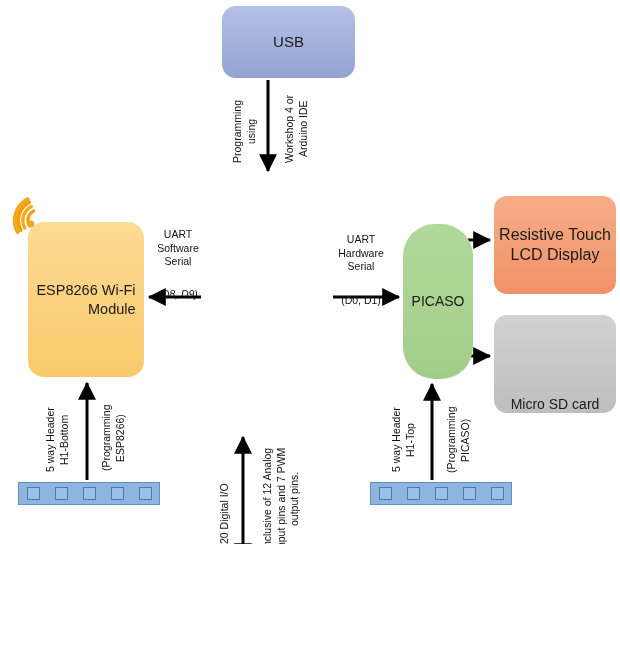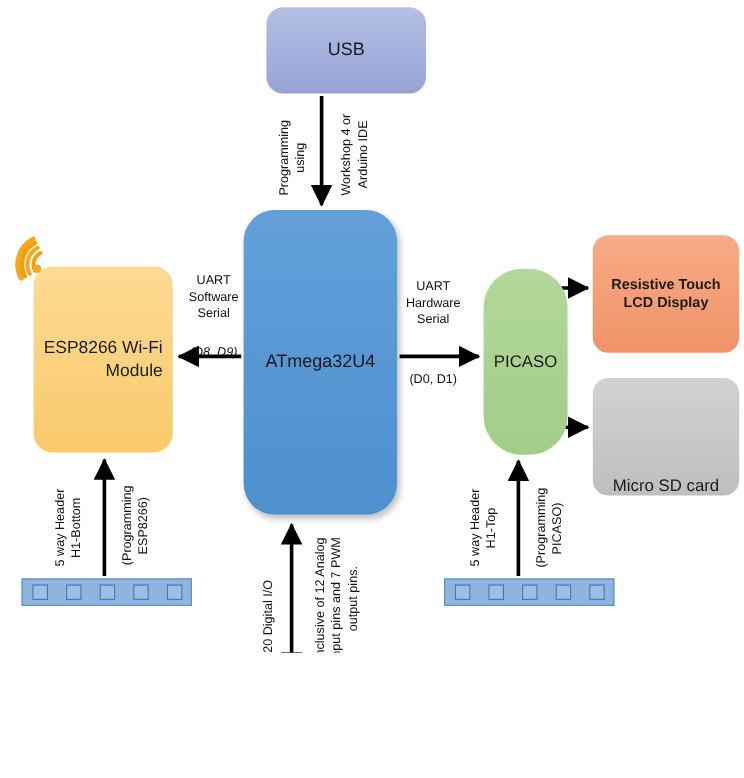--- a/index.html
+++ b/index.html
@@ -57,23 +57,22 @@
   }
   #blk-picaso {
     left: 403px; top: 224px; width: 70px; height: 155px;
     background: linear-gradient(180deg, #b2d89a 0%, #a2cd88 100%);
     font-size: 14px;
     border-radius: 32px;
   }
   #blk-lcd {
     left: 494px; top: 196px; width: 122px; height: 98px;
     background: linear-gradient(180deg, #f7ac86 0%, #f09269 100%);
-    font-size: 12px;
+    font-size: 16px;
     border-radius: 13px;
-    font-weight: bold;
   }
   #blk-sd {
     left: 494px; top: 315px; width: 122px; height: 98px;
     background: linear-gradient(180deg, #d2d2d2 0%, #bebebe 100%);
     font-size: 14px;
     border-radius: 13px;
     align-items: flex-end;
   }
   #blk-user {
     left: 185px; top: 563px; width: 133px; height: 72px;
@@ -104,21 +103,21 @@
     transform: rotate(180deg);
     transform-origin: center;
   }
 
   #lbl-usb-left  { left: 231px; top: 88px;  width: 16px; height: 86px; }
   #lbl-usb-right { left: 283px; top: 82px;  width: 34px; height: 94px; }
 
   #lbl-uart-sw   { left: 148px; top: 228px; width: 60px; }
   #lbl-uart-sw-pins { left: 148px; top: 288px; width: 60px; font-style: italic; }
   #lbl-uart-hw   { left: 330px; top: 233px; width: 62px; }
-  #lbl-uart-hw-pins { left: 330px; top: 310px; width: 62px; }
+  #lbl-uart-hw-pins { left: 330px; top: 294px; width: 62px; }
 
   #lbl-h1bottom  { left: 44px;  top: 390px; width: 32px; height: 100px; }
   #lbl-prog-esp  { left: 100px; top: 386px; width: 34px; height: 104px; }
 
   #lbl-h1top     { left: 390px; top: 392px; width: 32px; height: 96px; }
   #lbl-prog-pic  { left: 445px; top: 390px; width: 34px; height: 100px; }
 
   #lbl-dio       { left: 218px; top: 468px; width: 16px; height: 92px; }
   #lbl-dio-note  { left: 261px; top: 436px; width: 50px; height: 126px; }
 
@@ -188,23 +187,20 @@
       <path d="M15 31 A16 16 0 0 1 31 15" stroke-width="3.4" stroke="#f5a623"></path>
       <path d="M20 31 A11 11 0 0 1 31 20" stroke-width="3.2" stroke="#f0a000"></path>
     </g>
     <circle cx="27" cy="28" r="3.4" fill="#f5a623"></circle>
   </svg>
 
   <div class="block" id="blk-usb">
     <span class="lbl">USB</span>
   </div>
 
-  <div class="block" id="blk-mcu">
-    <span class="lbl">ATmega32U4</span>
-  </div>
 
   <div class="block" id="blk-esp">
     <span class="lbl">ESP8266 Wi-Fi
 Module</span>
   </div>
 
   <div class="block" id="blk-picaso">
     <span class="lbl">PICASO</span>
   </div>
 

